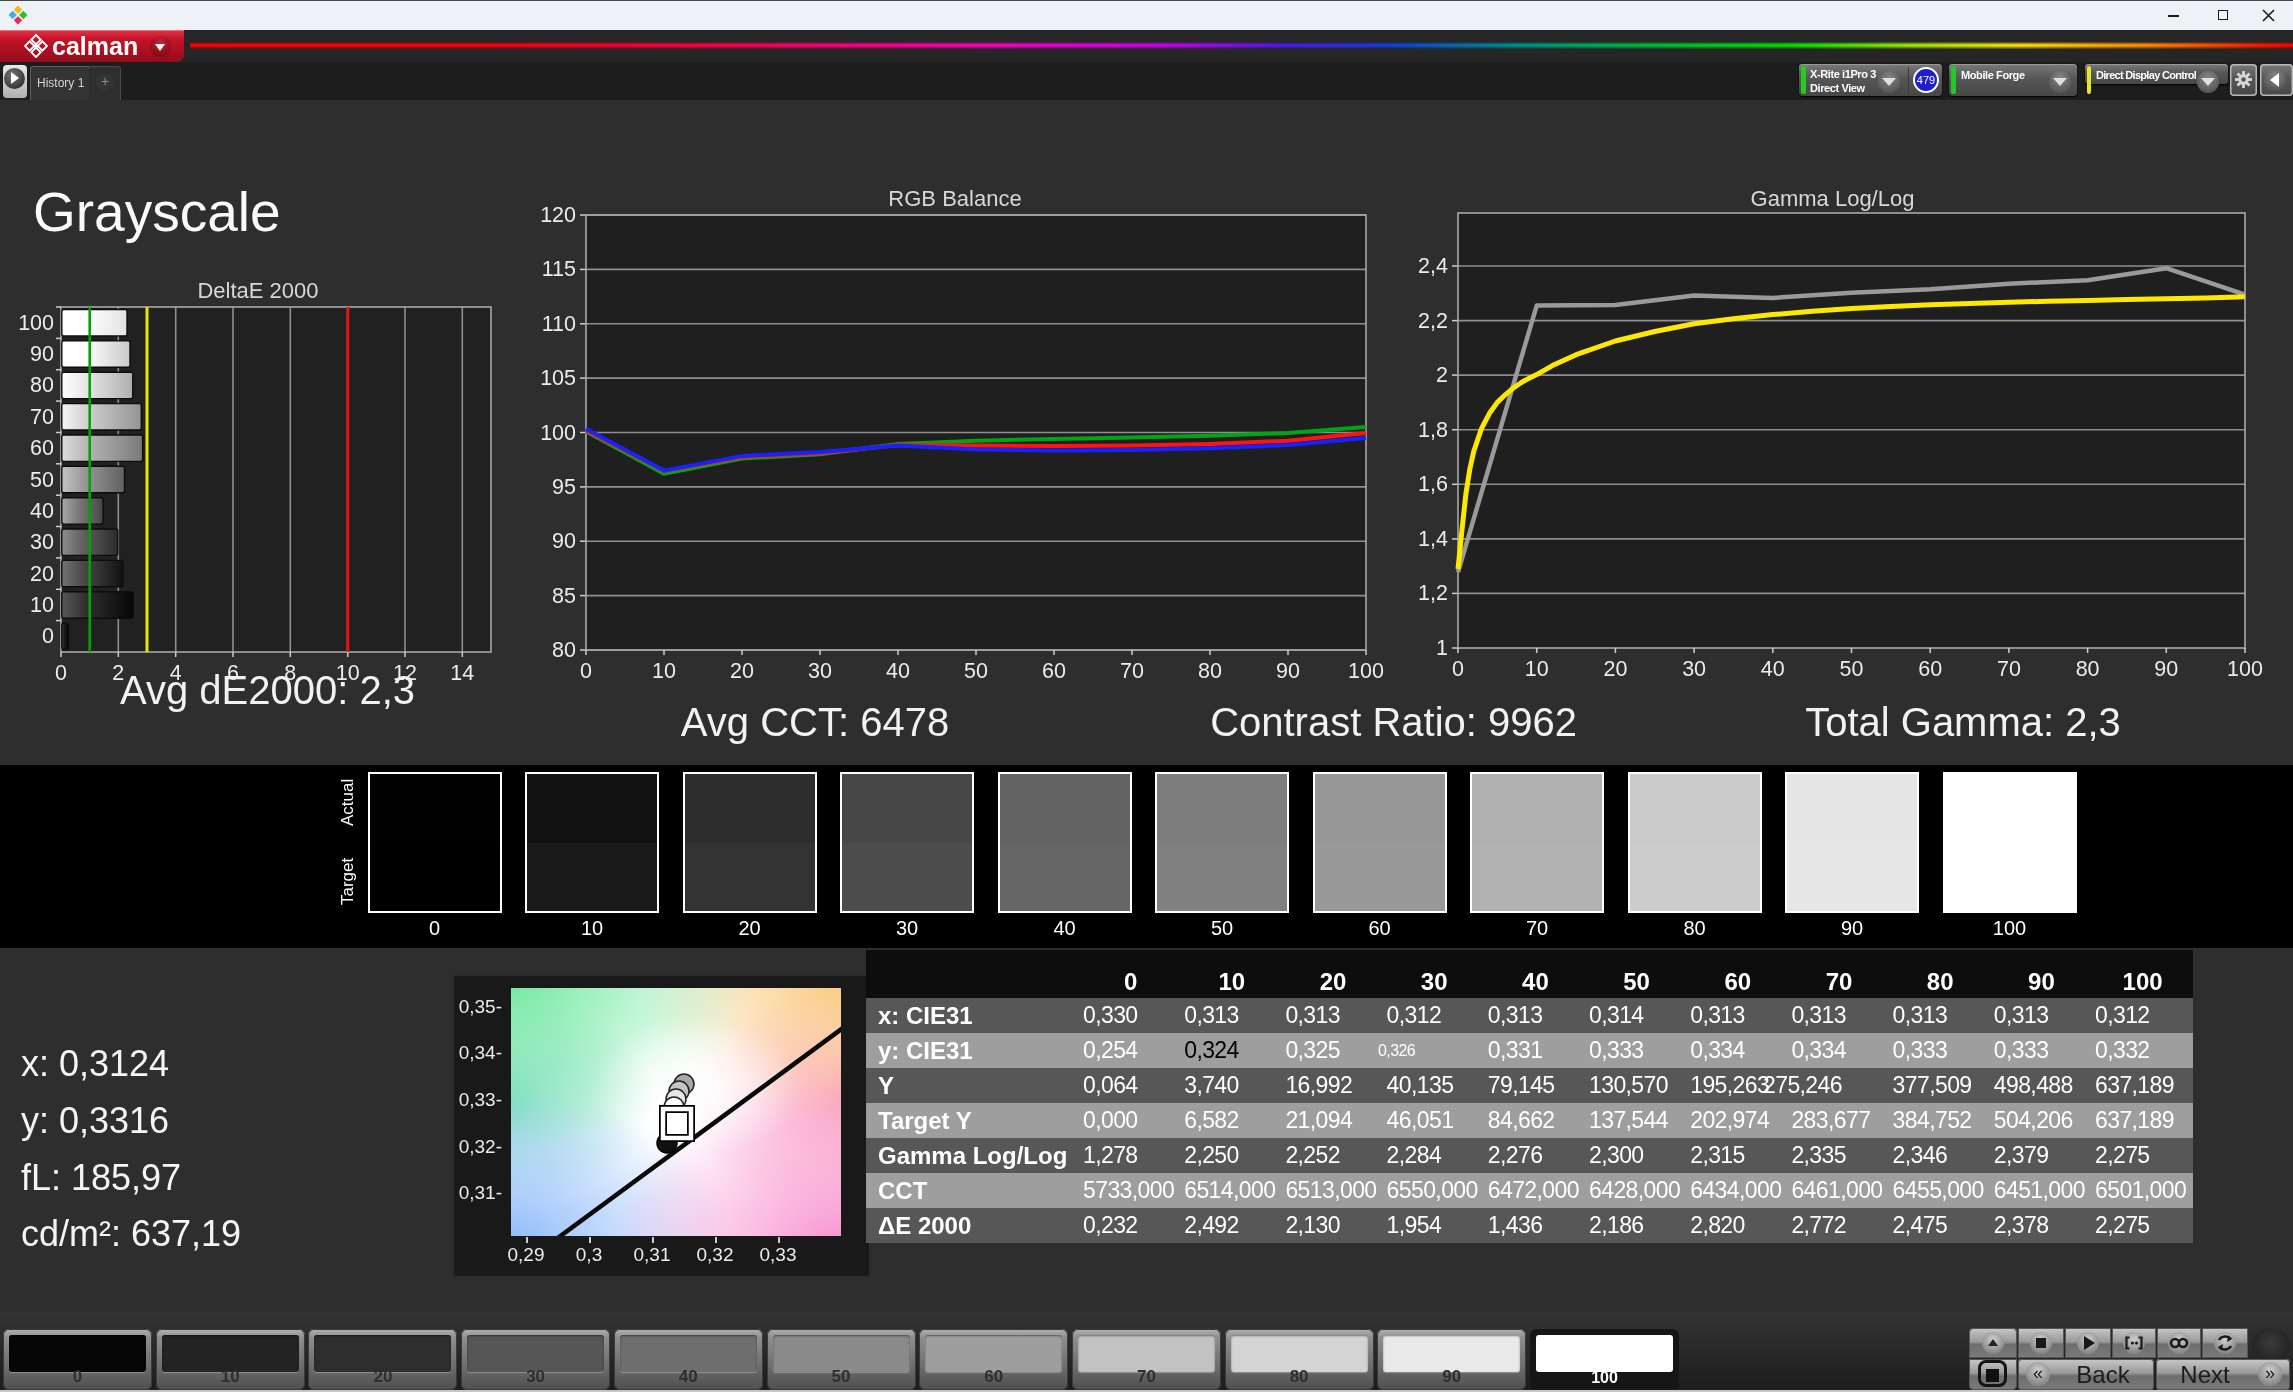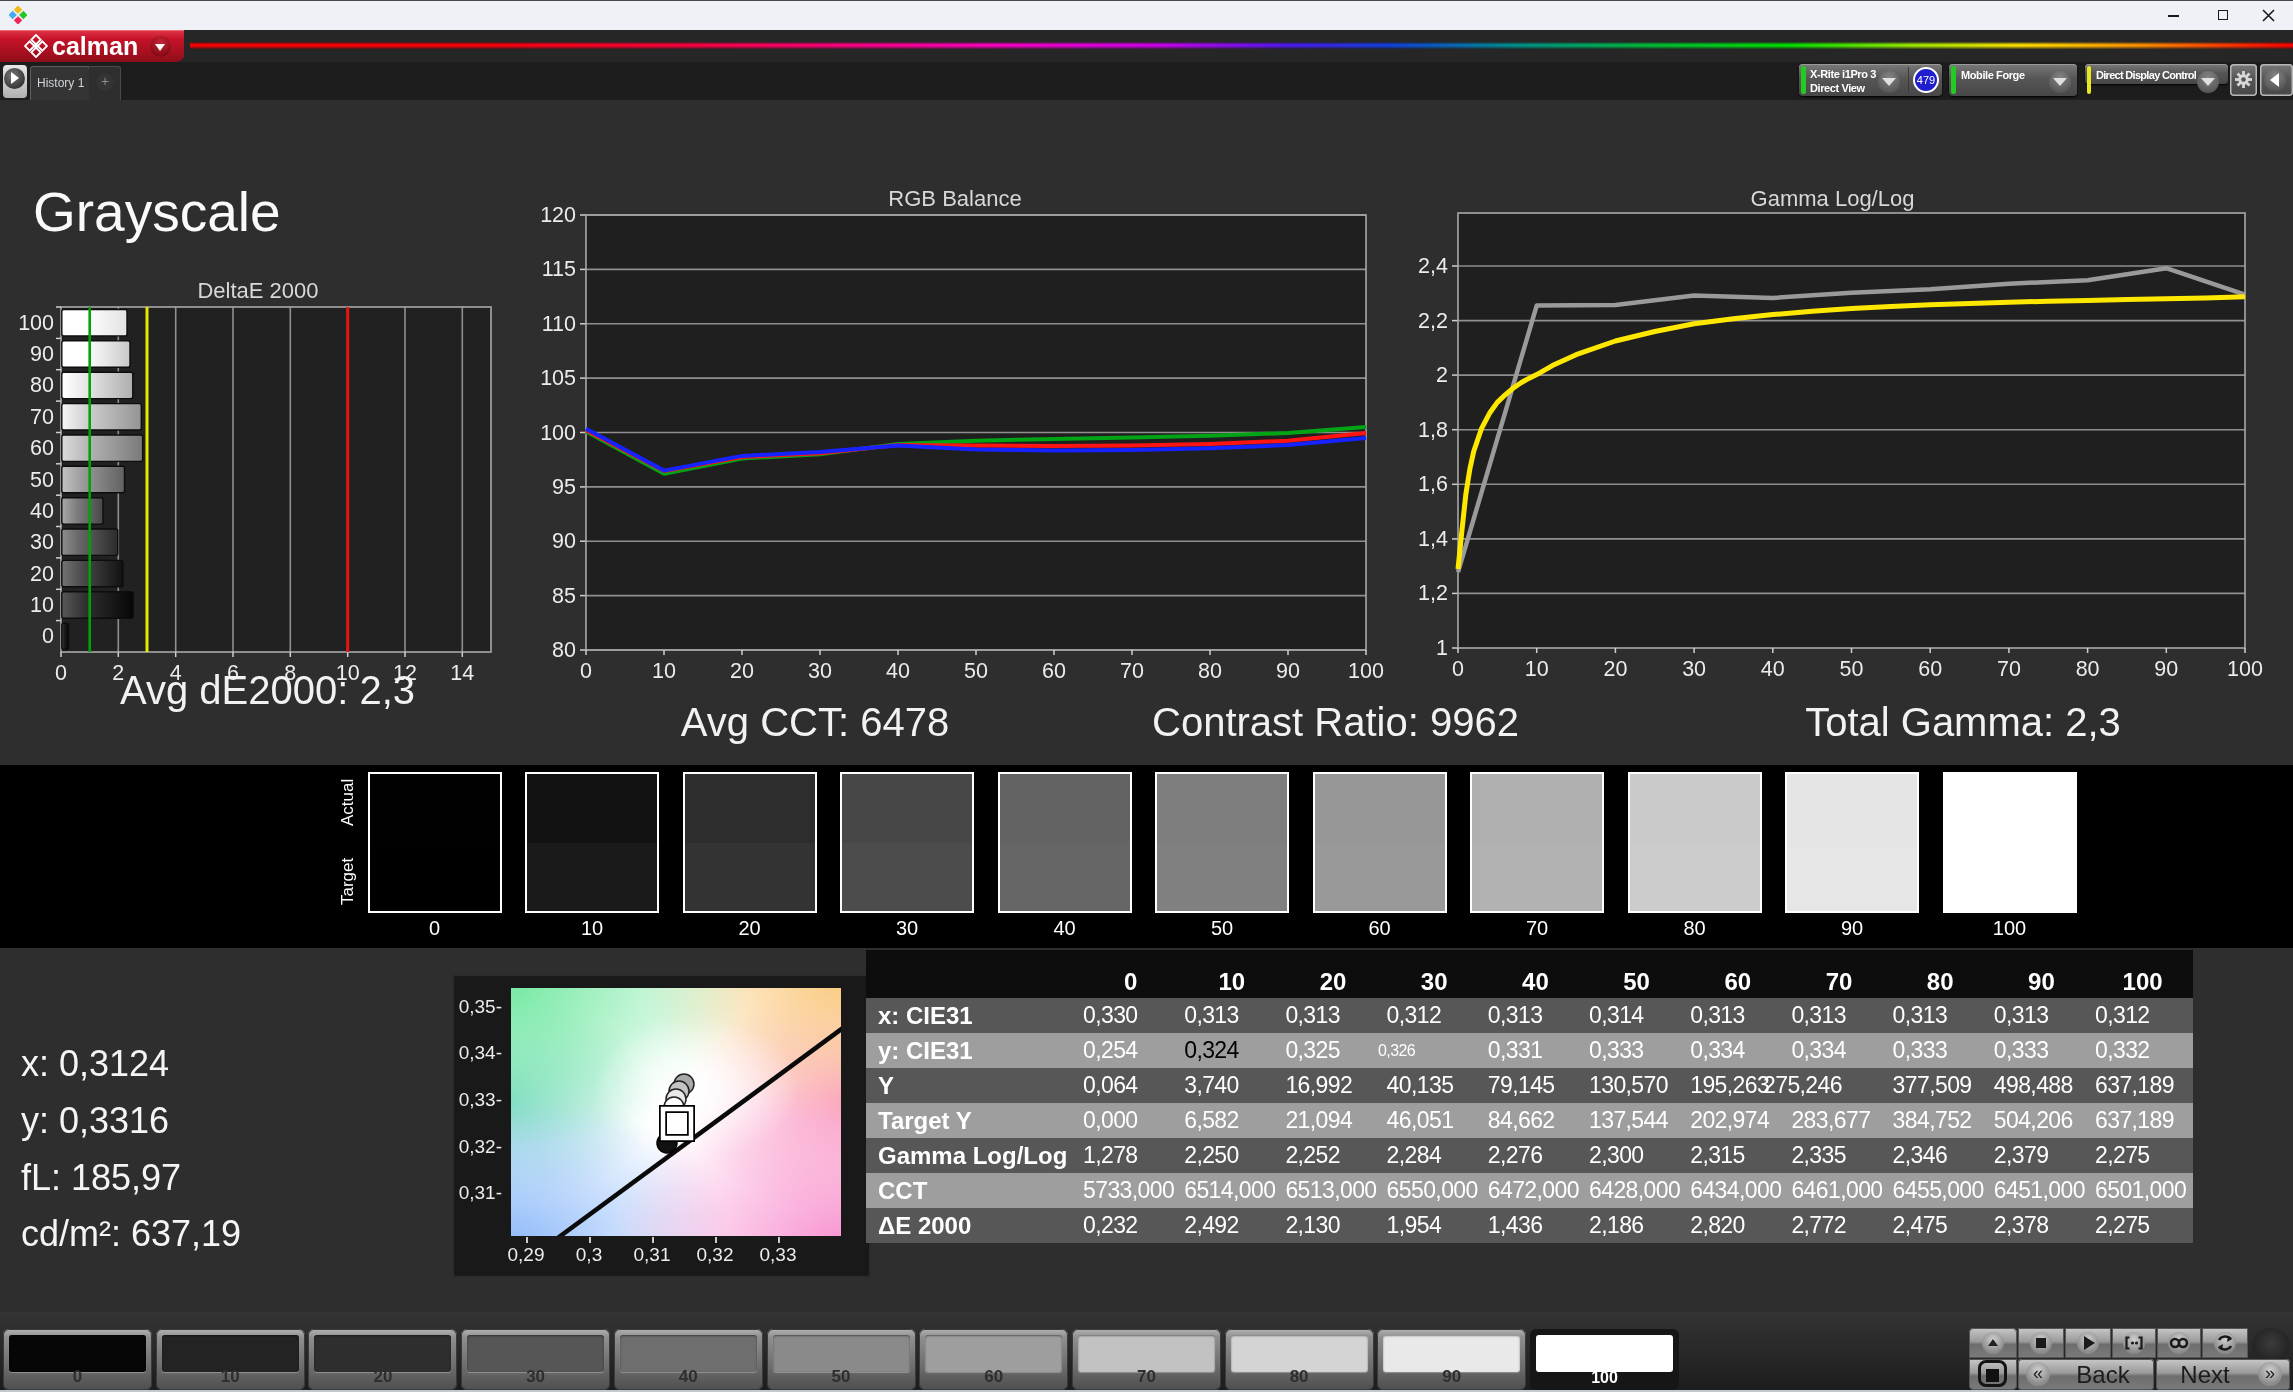--- a/index.html
+++ b/index.html
@@ -310,21 +310,21 @@
       <text x="679.6" y="496" font-size="21.5" fill="#ececec" text-anchor="middle">80</text>
       <line x1="679.6" y1="468" x2="679.6" y2="473" stroke="#cfcfcf" stroke-width="1.5"></line>
       <text x="758.3" y="496" font-size="21.5" fill="#ececec" text-anchor="middle">90</text>
       <line x1="758.3" y1="468" x2="758.3" y2="473" stroke="#cfcfcf" stroke-width="1.5"></line>
       <text x="837" y="496" font-size="21.5" fill="#ececec" text-anchor="middle">100</text>
       <line x1="837" y1="468" x2="837" y2="473" stroke="#cfcfcf" stroke-width="1.5"></line>
       <text x="424.5" y="26" font-size="22" fill="#d8d8d8" text-anchor="middle">Gamma Log/Log</text>
     </svg>
 <div class="big" style="left:120px;top:668px;width:300px;text-align:left">Avg dE2000: 2,3</div>
 <div class="big" style="left:665px;top:700px;width:300px;text-align:center">Avg CCT: 6478</div>
-<div class="big" style="left:1152px;top:700px;width:400px;text-align:left">Contrast Ratio: 9962</div>
+<div class="big" style="left:1177px;top:700px;width:400px;text-align:right">Contrast Ratio: 9962</div>
 <div class="big" style="left:1763px;top:700px;width:400px;text-align:center">Total Gamma: 2,3</div>
 <div style="position:absolute;left:0;top:765px;width:2293px;height:183px;background:#000"></div>
     <div class="vlab" style="left:338px;top:776px">Actual</div>
     <div class="vlab" style="left:338px;top:855px">Target</div>
     <div style="position:absolute;left:367.5px;top:772px;width:134px;height:141px;border:2px solid #fff;box-sizing:border-box">
       <div style="height:50%;background:#010101"></div>
       <div style="height:50%;background:#000000"></div>
     </div>
     <div style="position:absolute;left:367.5px;top:917px;width:134px;text-align:center;font-size:20px;color:#fff">0</div>
     <div style="position:absolute;left:525px;top:772px;width:134px;height:141px;border:2px solid #fff;box-sizing:border-box">

